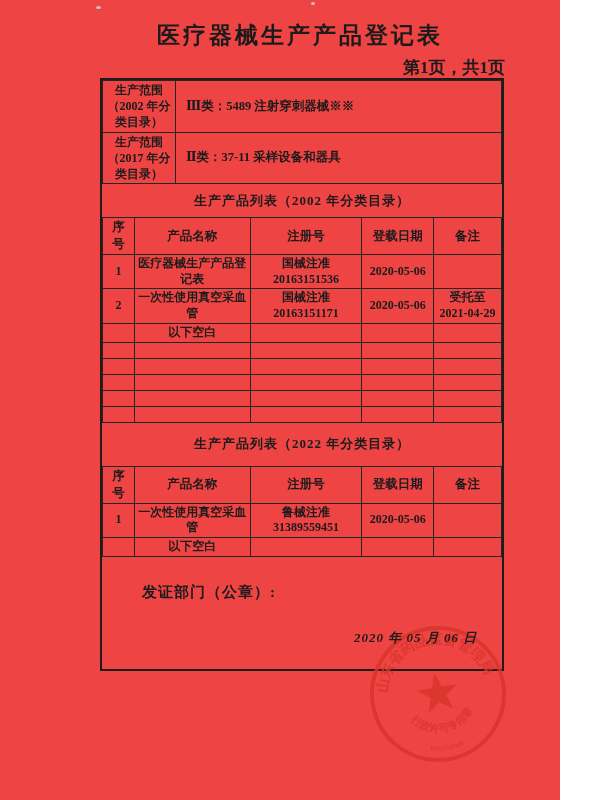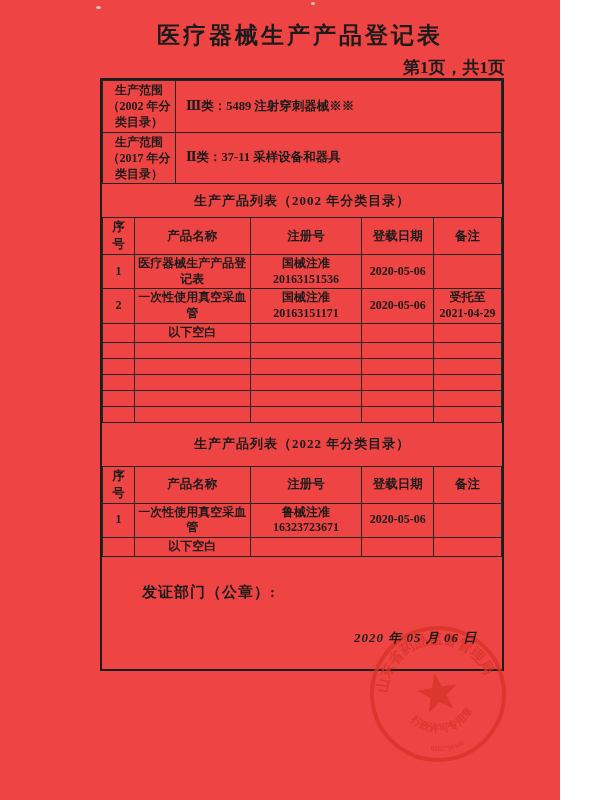--- a/index.html
+++ b/index.html
@@ -188,21 +188,21 @@
           <th>序号</th>
           <th>产品名称</th>
           <th>注册号</th>
           <th>登载日期</th>
           <th>备注</th>
         </tr>
         <tr class="rowdata">
           <td>1</td>
           <td>一次性使用真空采血管</td>
           <td class="preline">鲁械注准
-16323723671</td>
+31389559451</td>
           <td>2020-05-06</td>
           <td></td>
         </tr>
         <tr class="rowblank">
           <td></td>
           <td>以下空白</td>
           <td></td>
           <td></td>
           <td></td>
         </tr>

